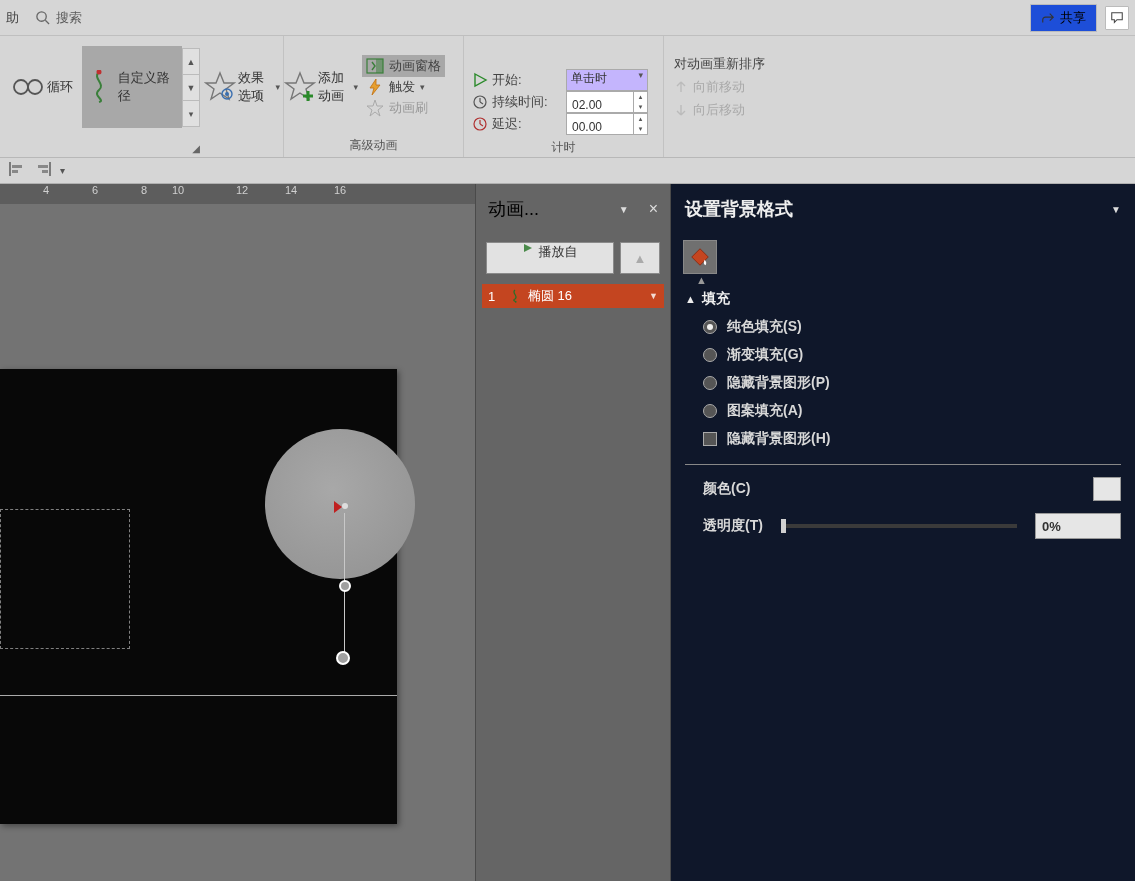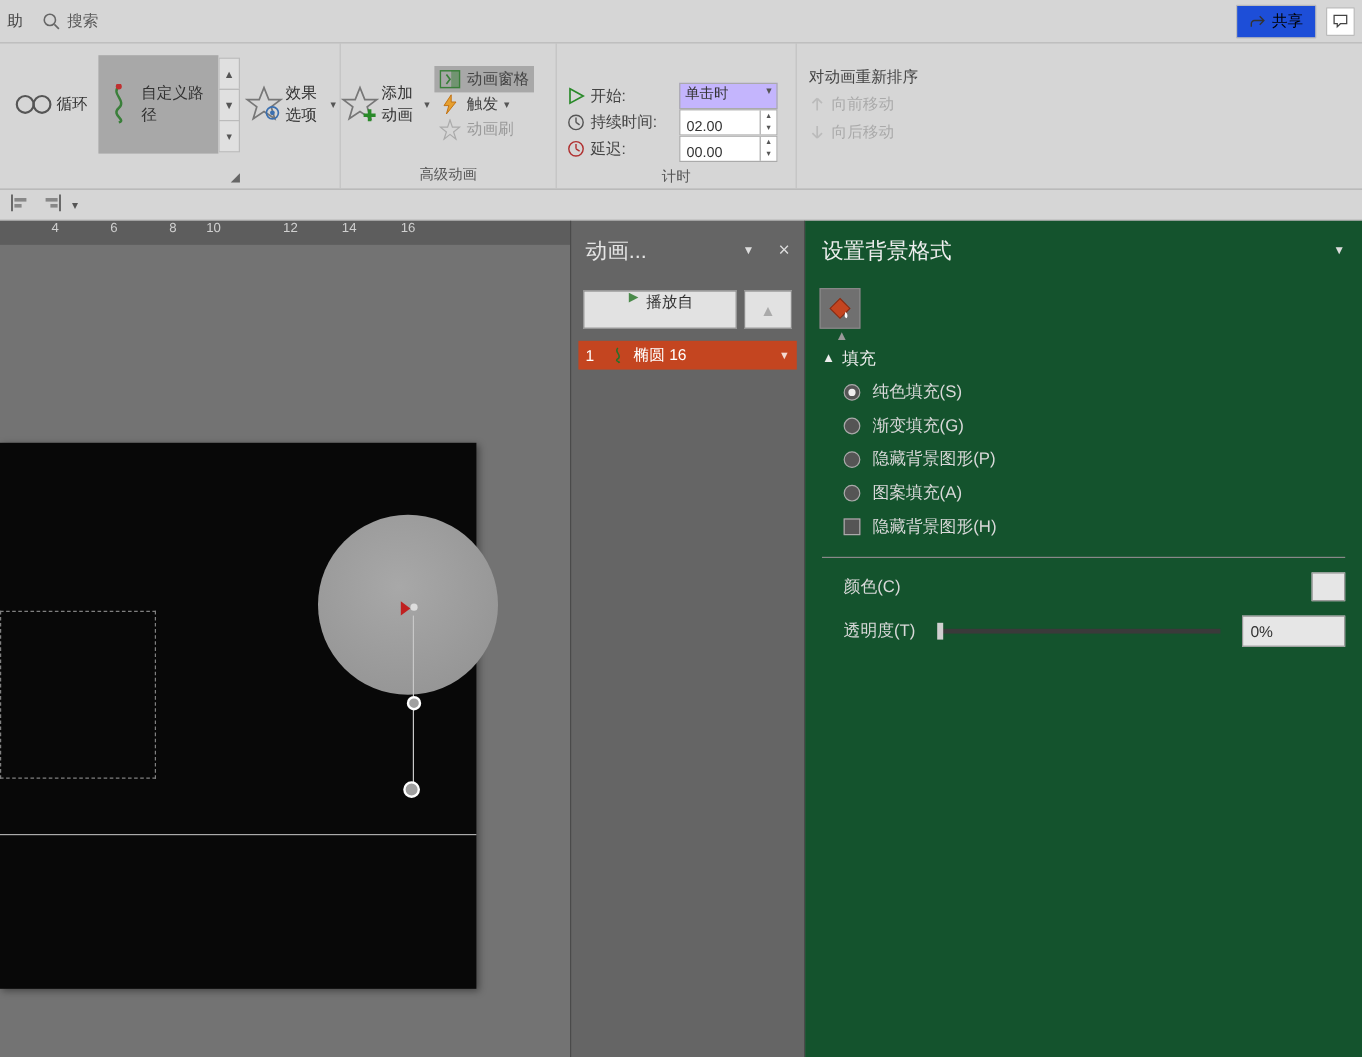--- a/index.html
+++ b/index.html
@@ -71,36 +71,36 @@
 .path-node-start .tri { width: 0; height: 0; border-left: 8px solid #c02020; border-top: 6px solid transparent; border-bottom: 6px solid transparent; }
 .path-node-a { position: absolute; left: 339px; top: 211px; width: 12px; height: 12px; border: 2px solid #fff; background: #a0a0a0; border-radius: 50%; }
 .path-node-b { position: absolute; left: 336px; top: 282px; width: 14px; height: 14px; border: 2px solid #fff; background: #a0a0a0; border-radius: 50%; }
 .path-line { position: absolute; left: 344px; top: 144px; width: 1px; height: 144px; background: #c8c8c8; }
 .sel-line { position: absolute; left: 0; top: 326px; width: 397px; height: 1px; background: #aaa; }
 .centerdot { position: absolute; left: 342px; top: 134px; width: 6px; height: 6px; border-radius: 50%; background: #ddd; }
 
 
 .anim-pane { width: 196px; background: #656565; border-left: 1px solid #4a4a4a; border-right: 1px solid #4a4a4a; display: flex; flex-direction: column; flex-shrink: 0; }
 .pane-header { height: 50px; display: flex; align-items: center; padding: 0 12px; }
-.pane-header h3 { color: #e5e5e5; font-size: 18px; font-weight: normal; flex: 1; }
+.pane-header h3 { color: #000000; font-size: 18px; font-weight: normal; flex: 1; }
 .pane-header .drop { color: #ddd; font-size: 10px; margin-right: 20px; }
 .pane-header .close { color: #ddd; font-size: 16px; }
 
 .play-row { display: flex; padding: 8px 10px; gap: 6px; }
 .play-btn { flex: 1; height: 32px; background: #e2e2e2; border: 1px solid #8a8a8a; display: flex; align-items: flex-start; justify-content: center; gap: 6px; font-size: 13px; }
 .play-btn svg { width: 10px; height: 10px; }
 .nav-up { width: 40px; height: 32px; background: #e2e2e2; border: 1px solid #8a8a8a; display:flex;align-items:center;justify-content:center;color:#aaa; }
 
 .anim-item { margin: 2px 6px; height: 24px; background: #c44520; display: flex; align-items: center; padding: 0 6px; gap: 6px; color: #fff; font-size: 13px; }
 .anim-item .num { width: 14px; }
 .anim-item svg { width: 14px; height: 14px; }
 .anim-item .dd { margin-left: auto; font-size: 9px; color: rgba(255,255,255,.8); }
 
 
-.format-pane { flex: 1; background: #14532d; display: flex; flex-direction: column; }
+.format-pane { flex: 1; background: #0f172a; display: flex; flex-direction: column; font-weight: bold; }
 .format-pane-header { height: 50px; display: flex; align-items: center; padding: 0 14px; color: #eee; font-size: 18px; }
 .format-pane-header .dd { margin-left: auto; font-size: 10px; color: #ddd; }
 .cat-tabs { display: flex; padding: 6px 12px 0 12px; }
 .cat-tab { width: 34px; height: 34px; border: 1px solid #888; background: #707070; display:flex;align-items:center;justify-content:center; }
 .cat-tab svg { width: 22px; height: 22px; }
 .tab-pointer { margin-left: 25px; color: #999; font-size: 11px; height: 10px; }
 
 .section-hdr { display: flex; align-items: center; gap: 6px; padding: 6px 14px; color: #eee; font-size: 14px; }
 .section-hdr .arr { font-size: 11px; }
 

